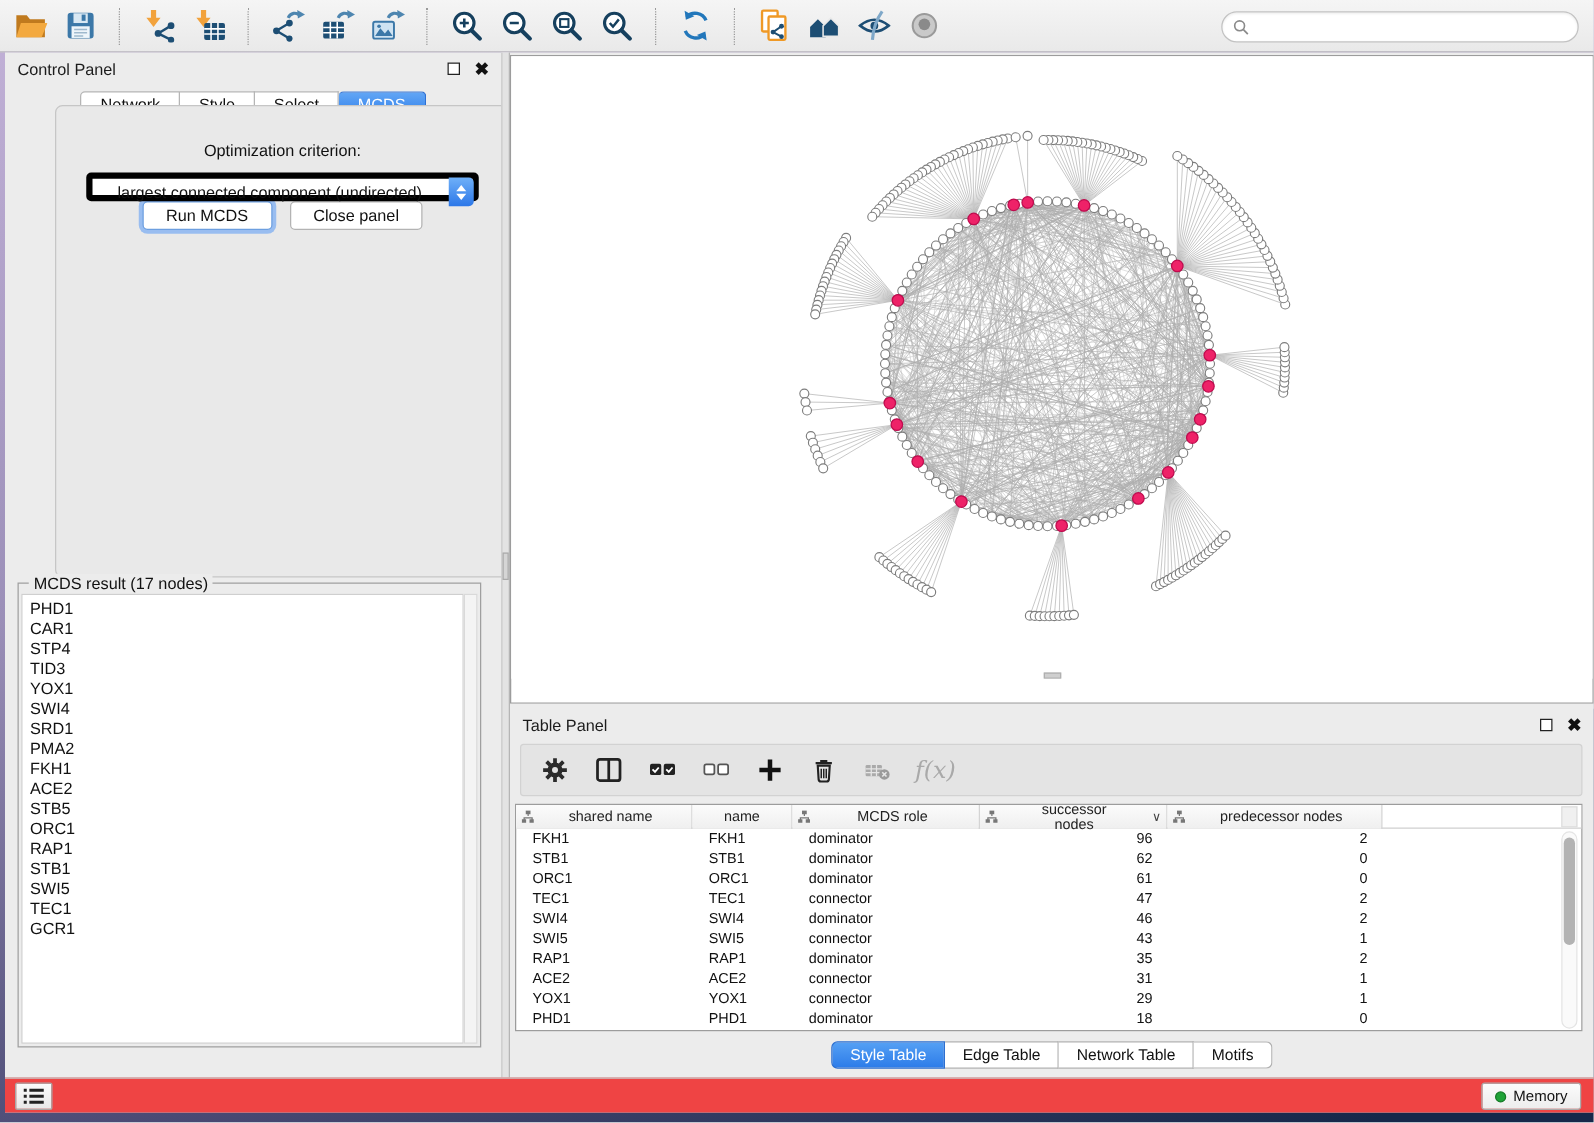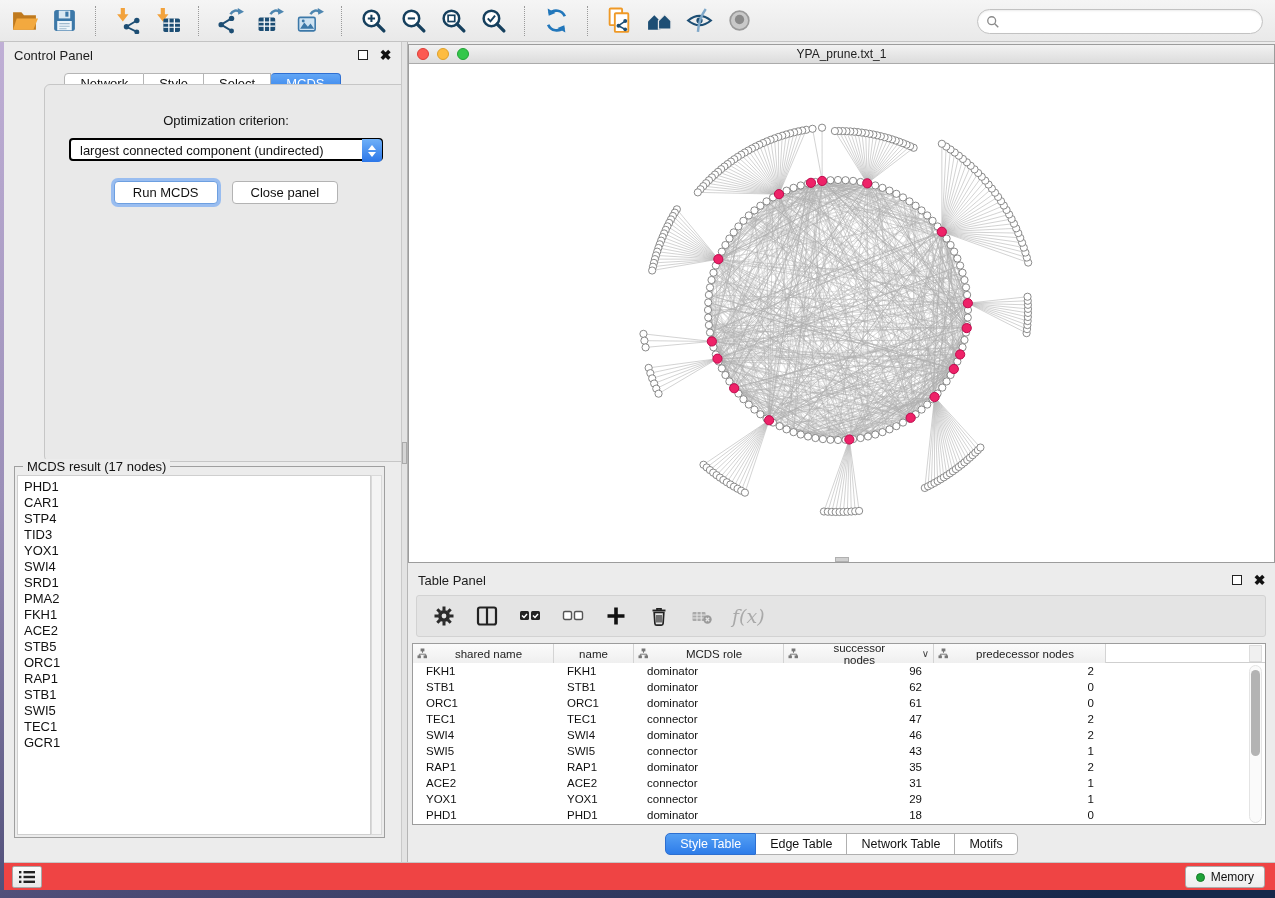--- a/index.html
+++ b/index.html
@@ -44,30 +44,30 @@
     background:#fff; border:1px solid #b5b5b5; border-left:none; cursor:pointer; }
   .cp-tab:first-child { border-left:1px solid #b5b5b5; border-radius:4px 0 0 4px; }
   .cp-tab:last-child { border-radius:0 4px 4px 0; }
   .cp-tab.active { background:linear-gradient(#62a6f5,#2e7de9); color:#fff;
     border-color:#2e6fd2; border-radius:4px; }
 
   #cp-content { position:absolute; left:40px; top:42px; width:364px; height:378px;
     background:#e9e9e9; border:1px solid #c6c6c6; border-radius:6px; }
   #opt-label { margin-top:28px; text-align:center; font-size:13px; color:#111; }
   #criterion-select { position:relative; margin:10px auto 0; width:314px; height:23px;
-    background:#fff; border:2px solid #000000; border-radius:4px; cursor:pointer;
-    font-size:13px; line-height:21px; padding-left:9px; color:#111; }
+    background:#fff; border:5px solid #000000; border-radius:4px; cursor:pointer;
+    font-size:13px; line-height:21px; padding-left:20px; color:#111; }
   #criterion-select .stepper { position:absolute; right:-1px; top:-1px; width:20px; height:23px;
     background:linear-gradient(#6fb0f8,#2c77e8); border-radius:0 4px 4px 0;
     display:flex; flex-direction:column; align-items:center; justify-content:center; gap:2px; }
   .tri-up { width:0; height:0; border-left:4px solid transparent; border-right:4px solid transparent;
     border-bottom:5px solid #fff; }
   .tri-down { width:0; height:0; border-left:4px solid transparent; border-right:4px solid transparent;
     border-top:5px solid #fff; }
-  #btn-row { margin-top:20px; display:flex; justify-content:center; gap:14px; }
+  #btn-row { margin-top:0; display:flex; justify-content:center; gap:14px; }
   .cp-btn { height:23px; padding:0 18px; font-size:13px; color:#111; background:#fff;
     border:1px solid #b3b3b3; border-radius:4px; cursor:pointer;
     font-family:"Liberation Sans",sans-serif; }
   #run-btn { box-shadow:0 0 0 3px rgba(100,160,245,.6); border-color:#6d9fe0; }
 
   #mcds-result { position:absolute; left:10px; top:424px; width:371px; height:372px;
     border:1px solid #9f9f9f; background:#ececec; }
   #mcds-legend { position:absolute; left:8px; top:-8px; background:#ececec;
     padding:0 4px; font-size:13px; color:#111; }
   #mcds-list { position:absolute; left:2px; top:8px; right:13px; bottom:2px;
@@ -366,26 +366,20 @@
       </div>
     </aside>
 
     <div id="v-splitter">
       <div class="grip"></div>
     </div>
 
     <div id="right-stack">
 
       <section id="network-window">
-        <div id="net-titlebar">
-          <span class="tl red"></span>
-          <span class="tl yellow"></span>
-          <span class="tl green"></span>
-          <span id="net-title">YPA_prune.txt_1</span>
-        </div>
         <div id="net-canvas">
           <svg id="graph-svg" width="864" height="498" viewBox="0 0 864 498">
               <line x1="436.5588277583619" y1="116.21993942473514" x2="473.46261863233696" y2="123.83995929783192" stroke="#c6c6c6" stroke-width="0.6" opacity="0.75"></line>
               <line x1="406.4257369032991" y1="117.97499210841295" x2="306.8399592978319" y2="290.46261863233696" stroke="#c6c6c6" stroke-width="0.6" opacity="0.75"></line>
               <line x1="413.9079211637201" y1="375.1209865064526" x2="506.63061692136216" y2="350.27601505815574" stroke="#c6c6c6" stroke-width="0.6" opacity="0.75"></line>
               <line x1="458.9800631965173" y1="372.49583317537713" x2="558.1209865064526" y2="230.90792116372006" stroke="#c6c6c6" stroke-width="0.6" opacity="0.75"></line>
               <line x1="391.7155797475583" y1="370.53863660101354" x2="300.97499210841295" y2="268.5742630967009" stroke="#c6c6c6" stroke-width="0.6" opacity="0.75"></line>
               <line x1="559" y1="246" x2="533.2760150581557" y2="168.36938307863778" stroke="#c6c6c6" stroke-width="0.6" opacity="0.75"></line>
               <line x1="299.2199394247351" y1="238.44117224163824" x2="421.4411722416381" y2="375.7800605752649" stroke="#c6c6c6" stroke-width="0.6" opacity="0.75"></line>
               <line x1="551.1600407021681" y1="201.53738136766307" x2="528.5857776054671" y2="329.5623892592501" stroke="#c6c6c6" stroke-width="0.6" opacity="0.75"></line>

